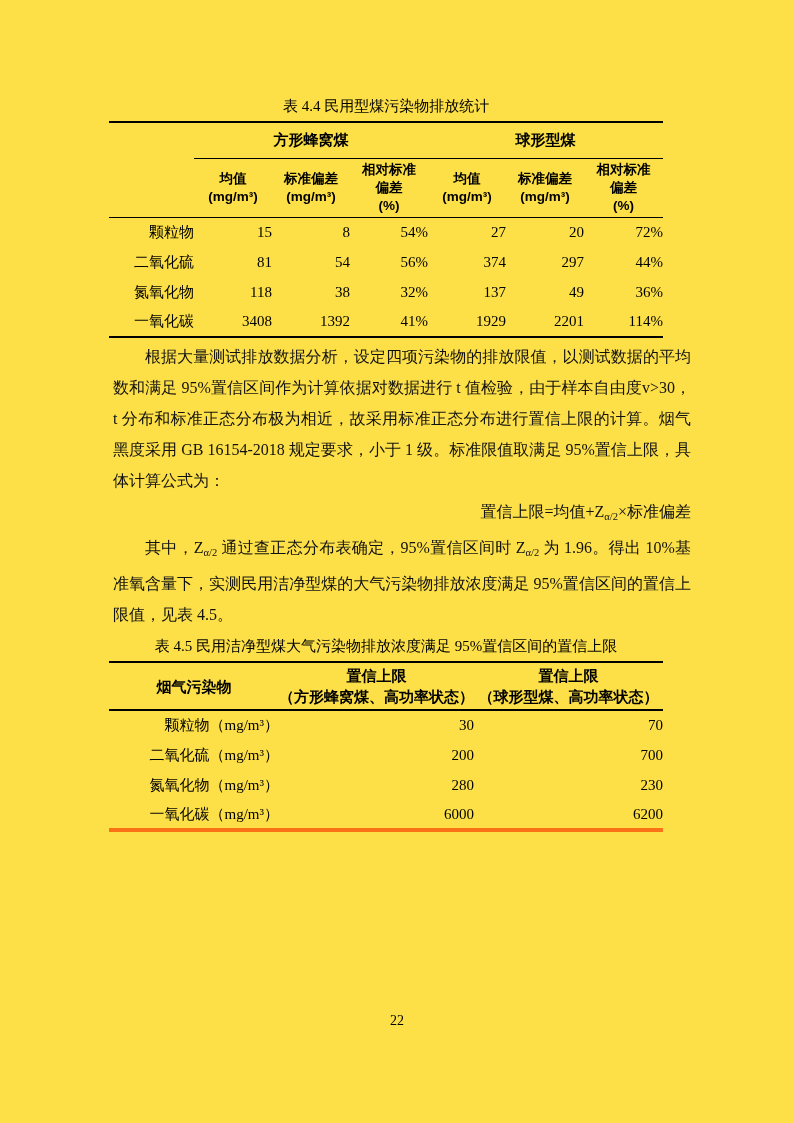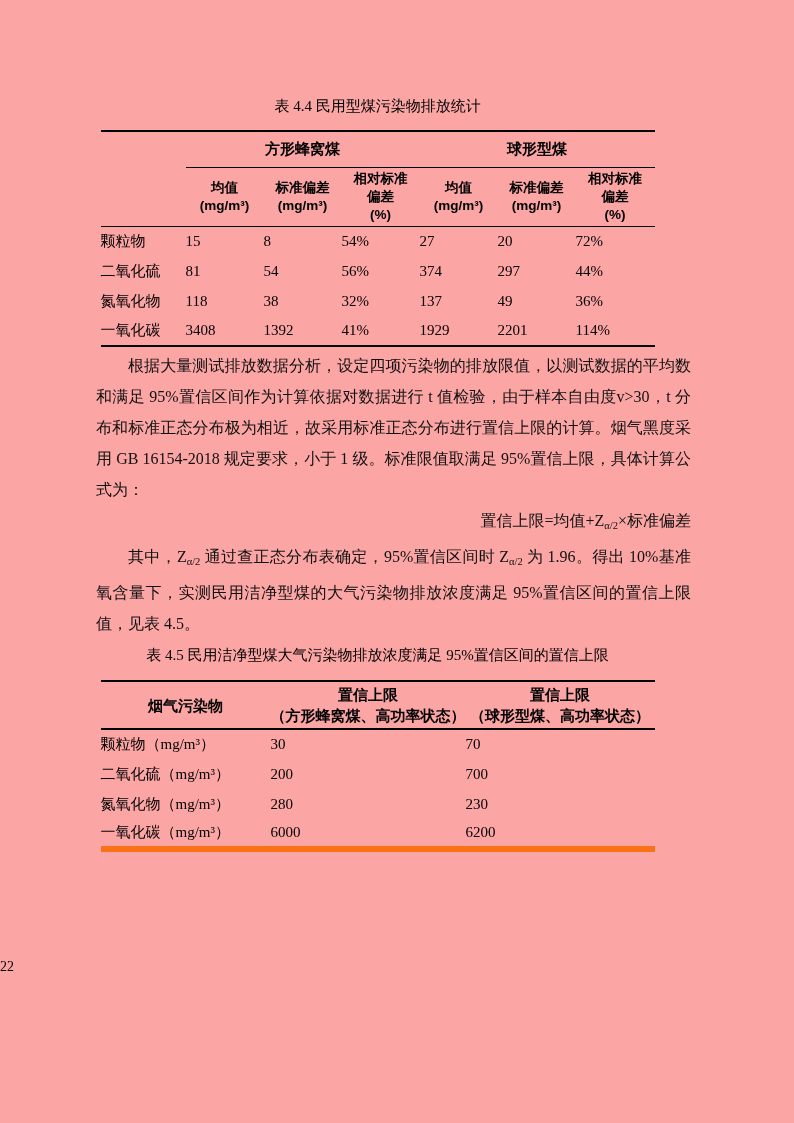--- a/index.html
+++ b/index.html
@@ -1,55 +1,55 @@
 <!DOCTYPE html>
 <html><head>
 <meta charset="utf-8">
 <style>
   html, body { margin:0; padding:0; background:#f2f2f2; }
   .page {
-    width:794px; height:1123px; margin:0 auto; background:#fca5a5;
+    width:794px; height:1123px; margin:0 auto; background:#fde047;
     color:#111; font-family:"Liberation Serif","DejaVu Serif",serif;
-    box-sizing:border-box; padding:96px 103px 0 64px; position:relative;
+    box-sizing:border-box; padding:96px 103px 0 81px; position:relative;
     overflow:hidden;
   }
   
   .tbl-caption {
     text-align:center; font-size:15px; line-height:20px; color:#000;
   }
   .cap45 { margin-top:6px; }
   
   table {
     border-collapse:collapse; table-layout:fixed; margin:0 auto;
     width:554px; color:#000;
   }
-  .t44 { margin-top:14px; border-top:2px solid #000; border-bottom:2px solid #000; }
-  .t45 { margin-top:15px;  border-top:2px solid #000; border-bottom:6px solid #f97316; }
+  .t44 { margin-top:5px; border-top:2px solid #000; border-bottom:2px solid #000; }
+  .t45 { margin-top:5px;  border-top:2px solid #000; border-bottom:4px solid #f97316; }
   th {
     font-family:"Liberation Sans","DejaVu Sans",sans-serif; font-weight:bold;
     padding:0; vertical-align:middle; white-space:pre-line;
   }
-  td { padding:0; text-align:left; vertical-align:middle; font-size:15px; }
+  td { padding:0; text-align:right; vertical-align:middle; font-size:15px; }
   .t44 tr.grp-row { height:36px; }
   .t44 tr.grp-row th { font-size:15px; }
   .t44 tr.grp-row th.grp { border-bottom:1px solid #000; }
   .t44 tr.sub-row { height:59px; }
   .t44 tr.sub-row th { font-size:13.5px; line-height:18px; border-bottom:1px solid #000; }
   .t44 tbody tr { height:30px; }
   .t45 thead tr { height:48px; }
   .t45 thead th { font-size:15px; line-height:21px; border-bottom:2px solid #000; }
   .t45 tbody tr { height:30px; }
-  .t45 td.lbl { text-align:left; }
+  .t45 td.lbl { text-align:right; }
   
   .bodytext { margin-top:3px;margin-left:32px; }
   p { margin:0; font-size:16px; line-height:31px; text-align:justify; text-indent:2em; }
   p.formula { text-align:right; }
   .subsc { font-size:10.5px; vertical-align:-3px; letter-spacing:0; }
   .pagenum {
-    position:absolute; top:958px; left:0; width:794px; text-align:left;
+    position:absolute; top:1012px; left:0; width:794px; text-align:center;
     font-size:14px; line-height:17px; color:#000;
   }
 </style>
 </head>
 <body>
 
 <div class="page">
 
   <div class="tbl-caption">表 4.4  民用型煤污染物排放统计</div>
 

